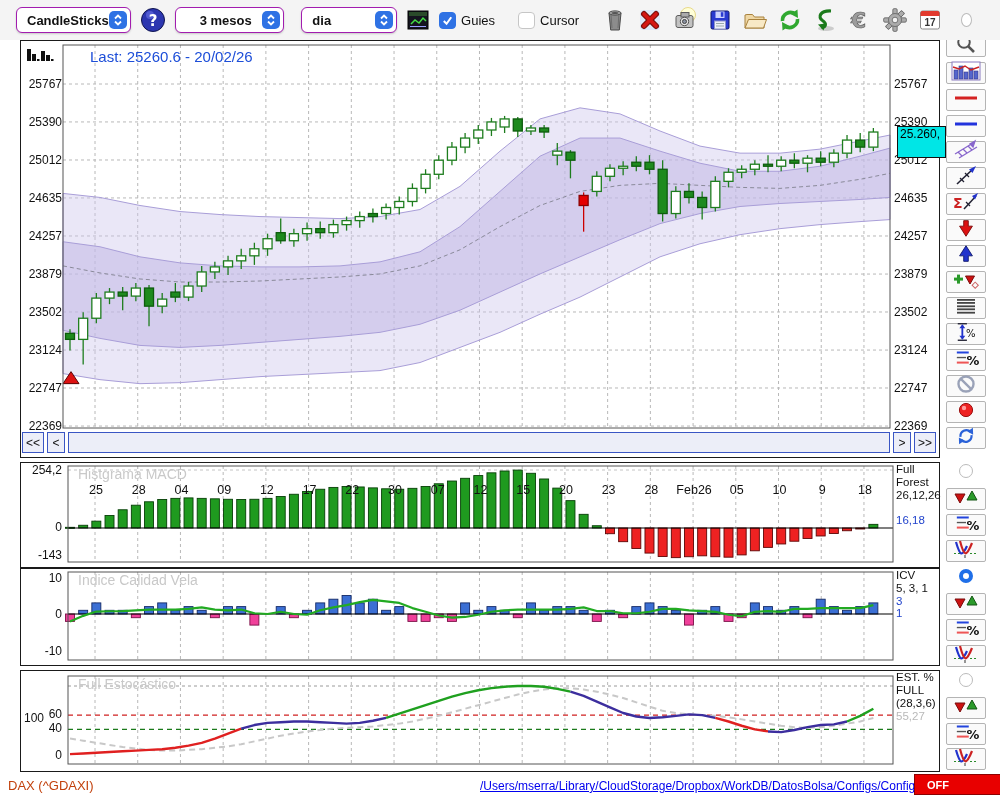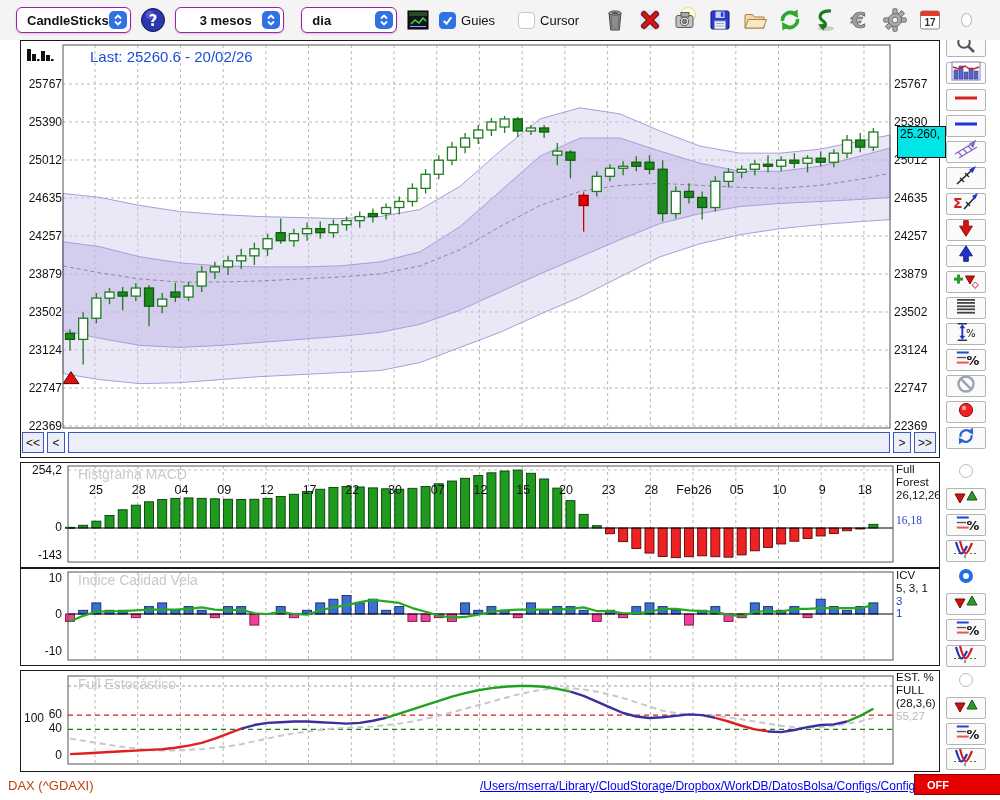--- a/index.html
+++ b/index.html
@@ -604,21 +604,21 @@
 <div class="axislab" style="left:24px;top:607px;width:38px;text-align:right;">0</div>
 <div class="axislab" style="left:24px;top:644px;width:38px;text-align:right;">-10</div>
 <div class="axislab" style="left:24px;top:711px;width:38px;text-align:left;">100</div>
 <div class="axislab" style="left:24px;top:707px;width:38px;text-align:right;">60</div>
 <div class="axislab" style="left:24px;top:721px;width:38px;text-align:right;">40</div>
 <div class="axislab" style="left:24px;top:748px;width:38px;text-align:right;">0</div>
 
 <div class="rlab" style="left:896px;top:463px;">Full</div>
 <div class="rlab" style="left:896px;top:476px;">Forest</div>
 <div class="rlab" style="left:896px;top:489px;">26,12,26</div>
-<div class="rlab blue" style="left:896px;top:514px;font-family:Liberation Serif, serif;">16,18</div>
+<div class="rlab blue" style="left:896px;top:514px;">16,18</div>
 <div class="rlab" style="left:896px;top:569px;">ICV</div>
 <div class="rlab" style="left:896px;top:582px;">5, 3, 1</div>
 <div class="rlab blue" style="left:896px;top:595px;">3</div>
 <div class="rlab blue" style="left:896px;top:607px;">1</div>
 <div class="rlab" style="left:896px;top:671px;">EST. %</div>
 <div class="rlab" style="left:896px;top:684px;">FULL</div>
 <div class="rlab" style="left:896px;top:697px;">(28,3,6)</div>
 <div class="rlab gray" style="left:896px;top:710px;">55,27</div>
 
 <div id="sidebar">

